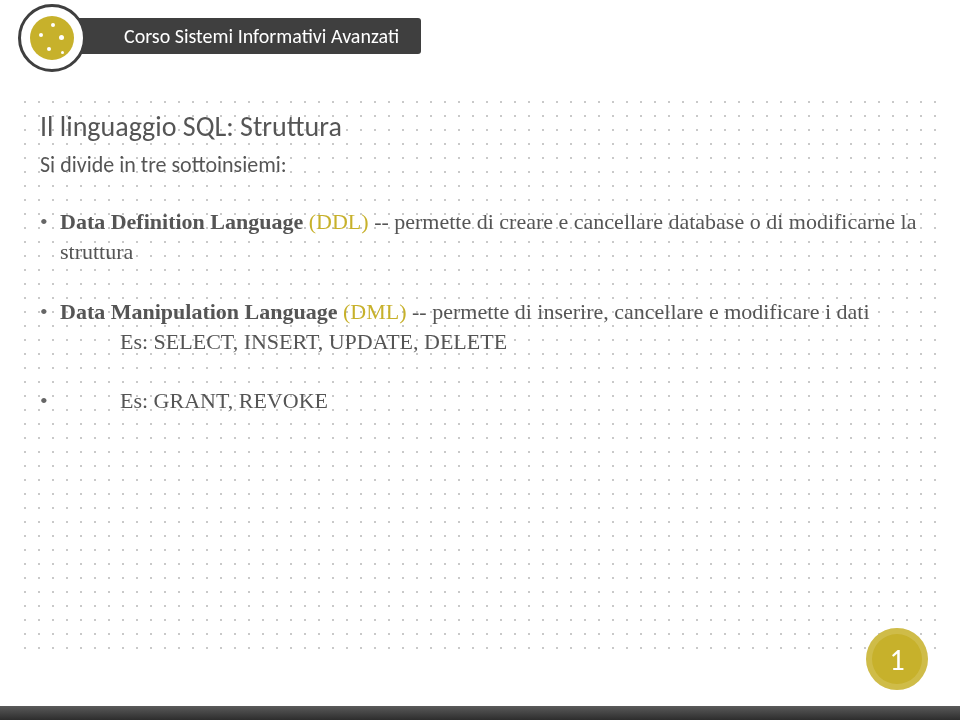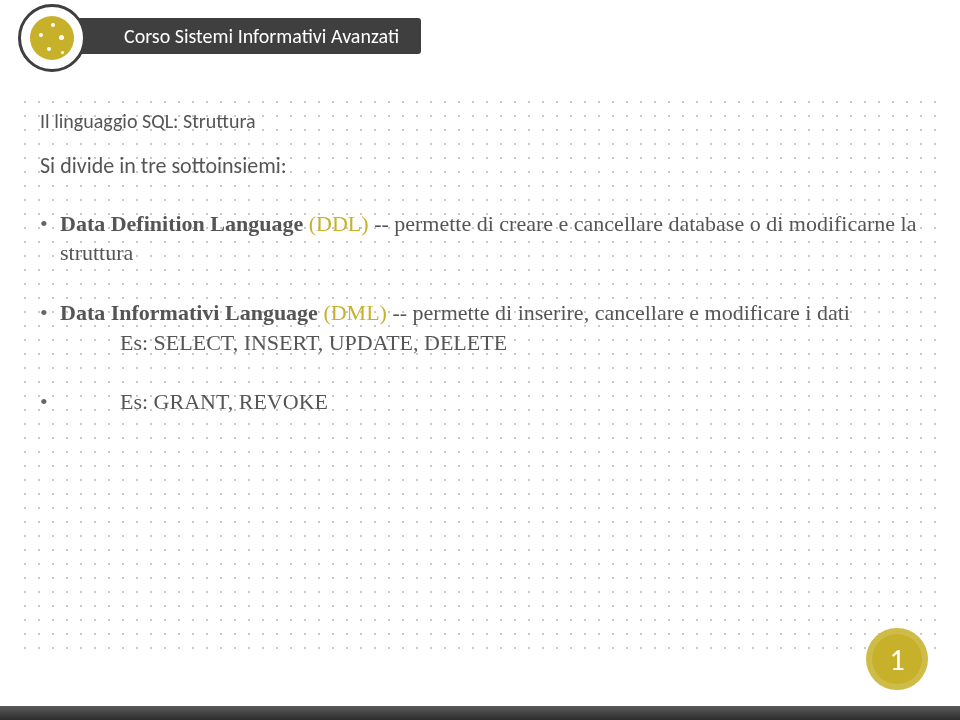--- a/index.html
+++ b/index.html
@@ -39,22 +39,22 @@
 .header-circle .d3 { top:28px; left:38px; width:5px; height:5px; }
 .header-circle .d4 { top:40px; left:26px; }
 .header-circle .d5 { top:44px; left:40px; width:3px; height:3px; }
 
 
 .content {
   position:absolute; top:108px; left:40px; right:40px;
   z-index:2; color:#555;
   font-size:22px; line-height:1.35;
 }
-.content h2 { font-weight:400; font-size:20px; color:#555; }
-.content .sub { margin-top:16px; }
+.content h2 { font-weight:400; font-size:28px; color:#555; }
+.content .sub { margin-top:4px; }
 .content ul { list-style:none; margin-top:28px; }
 .content li { margin-bottom:30px; padding-left:20px; position:relative;font-family:Liberation Serif, serif; }
 .content li:before { content:"•"; position:absolute; left:0; color:#666; }
 .content .acr { color:#c7b12b; }
 .content .ex { padding-left:60px; }
 
 
 .badge {
   position:absolute; right:32px; bottom:30px;
   width:62px; height:62px; border-radius:50%;
@@ -90,21 +90,21 @@
 
 <div class="content">
   <h2>Il linguaggio SQL: Struttura</h2>
   <div class="sub">Si divide in tre sottoinsiemi:</div>
   <ul>
     <li>
       <span><b>Data Definition Language</b>
       <span class="acr">(DDL)</span><span> -- permette di creare e cancellare database o di modificarne la struttura</span></span>
     </li>
     <li>
-      <span><b>Data Informativi Language</b>
+      <span><b>Data Manipulation Language</b>
       <span class="acr">(DML)</span><span> -- permette di inserire, cancellare e modificare i dati</span></span>
       <div class="ex">Es: SELECT, INSERT, UPDATE, DELETE</div>
     </li>
     <li>
       <div class="ex">Es: GRANT, REVOKE</div>
     </li>
   </ul>
 </div>
 
 <div class="badge">

